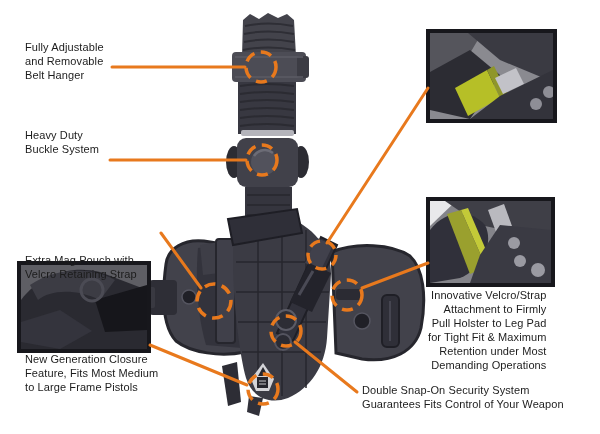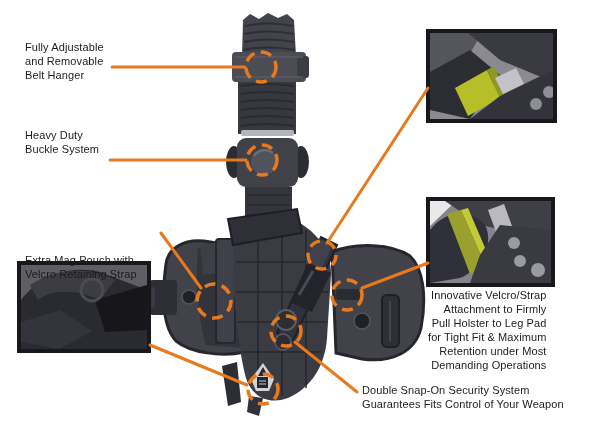--- a/index.html
+++ b/index.html
@@ -162,20 +162,23 @@
     </g>
   </svg>
 
   <div class="callout" style="left:25px;top:40px;">Fully Adjustable
 and Removable
 Belt Hanger</div>
   <div class="callout" style="left:25px;top:128px;">Heavy Duty
 Buckle System</div>
   <div class="callout" style="left:25px;top:209px;margin-top:44px;">Extra Mag Pouch with
 Velcro Retaining Strap</div>
+  <div class="callout" style="left:25px;top:352px;">New Generation Closure
+Feature, Fits Most Medium
+to Large Frame Pistols</div>
   <div class="callout" style="left:428px;top:288px;text-align:right;">Innovative Velcro/Strap
 Attachment to Firmly
 Pull Holster to Leg Pad
 for Tight Fit &amp; Maximum
 Retention under Most
 Demanding Operations</div>
   <div class="callout" style="left:362px;top:383px;">Double Snap-On Security System
 Guarantees Fits Control of Your Weapon</div>
 
 </div>

